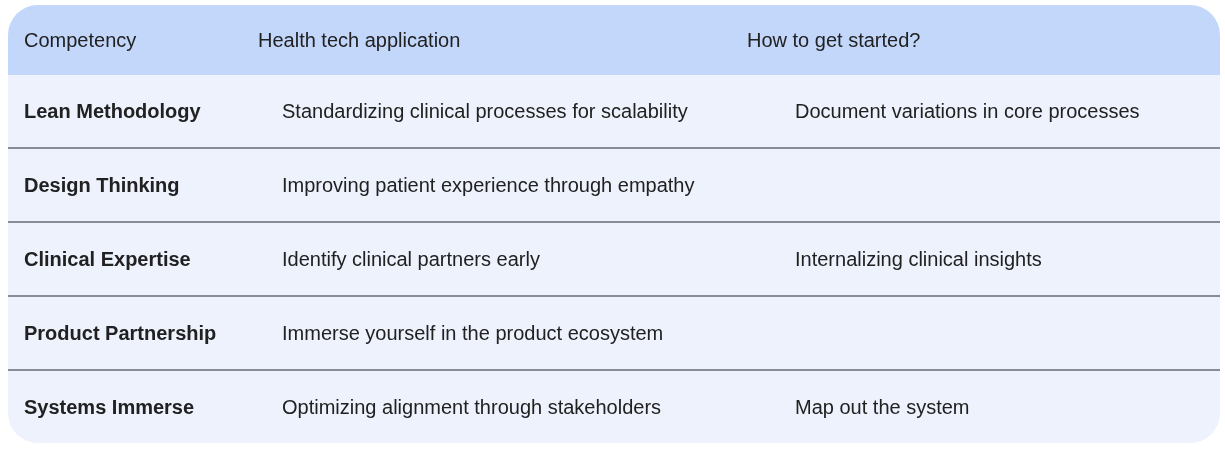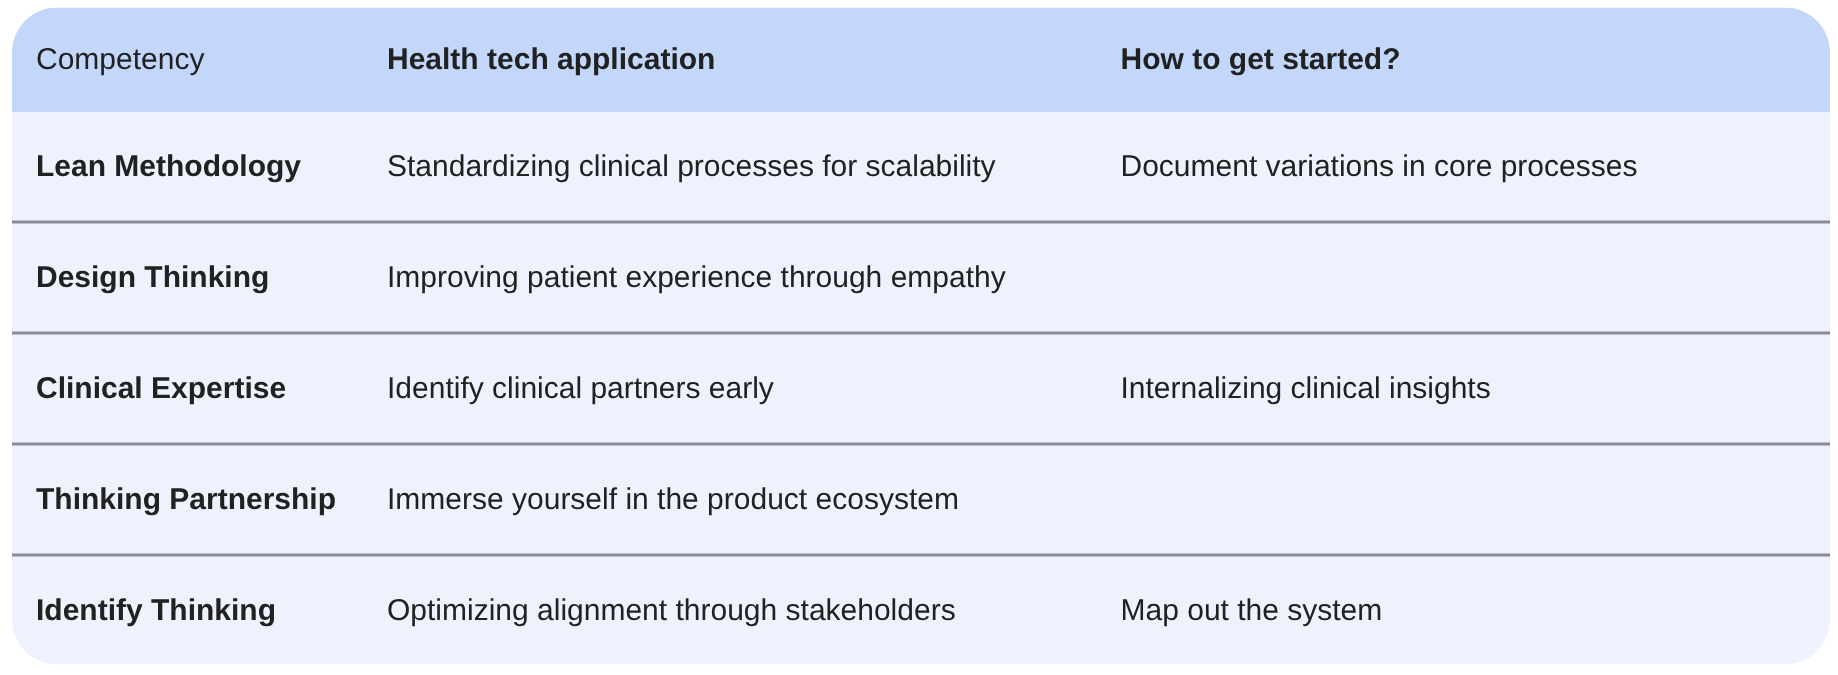--- a/index.html
+++ b/index.html
@@ -33,28 +33,29 @@
     padding-left: 16px;
     box-sizing: border-box;
     font-size: 20px;
   }
   .header-row {
     height: 70px;
     flex: 0 0 70px;
     background: var(--header-bg, #c3d7fb);
   }
   .header-row .cell {
-    font-weight: 700;
+    font-weight: 400;
   }
   .header-row .cell.first {
     font-weight: 400;
   }
   .body-row {
     flex: 1 1 auto;
     background: var(--row-bg, #edf2fd);
+    gap: 24px;
   }
   .body-row + .body-row {
     border-top: 2px solid var(--divider, #878c96);
   }
   .cell {
     white-space: nowrap;
     overflow: hidden;
     text-overflow: ellipsis;
     padding-right: 12px;
   }
@@ -84,23 +85,23 @@
     <div class="cell">Improving patient experience through empathy</div>
   </div>
 
   <div class="grid-row body-row">
     <div class="cell competency">Clinical Expertise</div>
     <div class="cell">Identify clinical partners early</div>
     <div class="cell">Internalizing clinical insights</div>
   </div>
 
   <div class="grid-row body-row">
-    <div class="cell competency">Thinking Partnership</div>
+    <div class="cell competency">Product Partnership</div>
     <div class="cell">Immerse yourself in the product ecosystem</div>
   </div>
 
   <div class="grid-row body-row">
-    <div class="cell competency">Identify Thinking</div>
+    <div class="cell competency">Systems Immerse</div>
     <div class="cell">Optimizing alignment through stakeholders</div>
     <div class="cell">Map out the system</div>
   </div>
 
 </div>
 
 </body></html>

